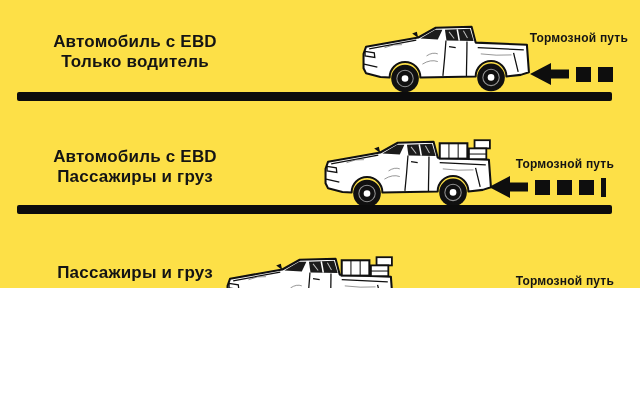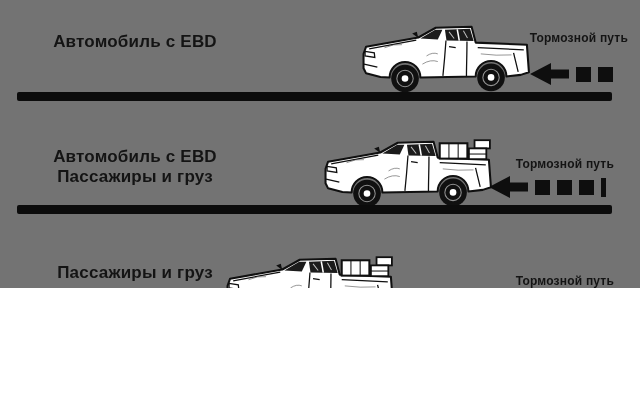--- a/index.html
+++ b/index.html
@@ -1,17 +1,17 @@
 <!DOCTYPE html>
 <html><head>
 <meta charset="utf-8">
 <style>
   html,body{margin:0;padding:0;background:#ffffff;}
   .stage{
-    position:relative;width:640px;height:288px;background:#737373;overflow:hidden;
+    position:relative;width:640px;height:288px;background:#fde047;overflow:hidden;
     font-family:"Liberation Sans",sans-serif;color:#141414;
   }
   .road{
     position:absolute;left:17px;width:595px;height:9px;background:#0c0c0c;border-radius:2px;
   }
   .road.r1{top:92px}
   .road.r2{top:205px}
   .road.r3{top:321px}
 
   .car-label{
@@ -85,20 +85,21 @@
     <symbol id="brake-arrow" viewBox="0 0 40 26">
       <path d="M1,13 L22,2 L22,8.5 L40,8.5 L40,17.5 L22,17.5 L22,24 Z" fill="#0e0e0e"></path>
     </symbol>
   </defs>
 </svg>
 
 <div class="stage">
 
   <div class="car-label r1">
     <div>Автомобиль с EBD</div>
+    <div>Только водитель</div>
   </div>
   <div class="dist-label r1">Тормозной путь</div>
   <svg class="truck r1" viewBox="0 0 332 136">
     <use href="#truck-body"></use>
     <use href="#truck-cargo" class="cargo hidden"></use>
   </svg>
   <div class="brake r1">
     <svg class="arrow" width="40" height="26">
         <use href="#brake-arrow"></use>
       </svg>

